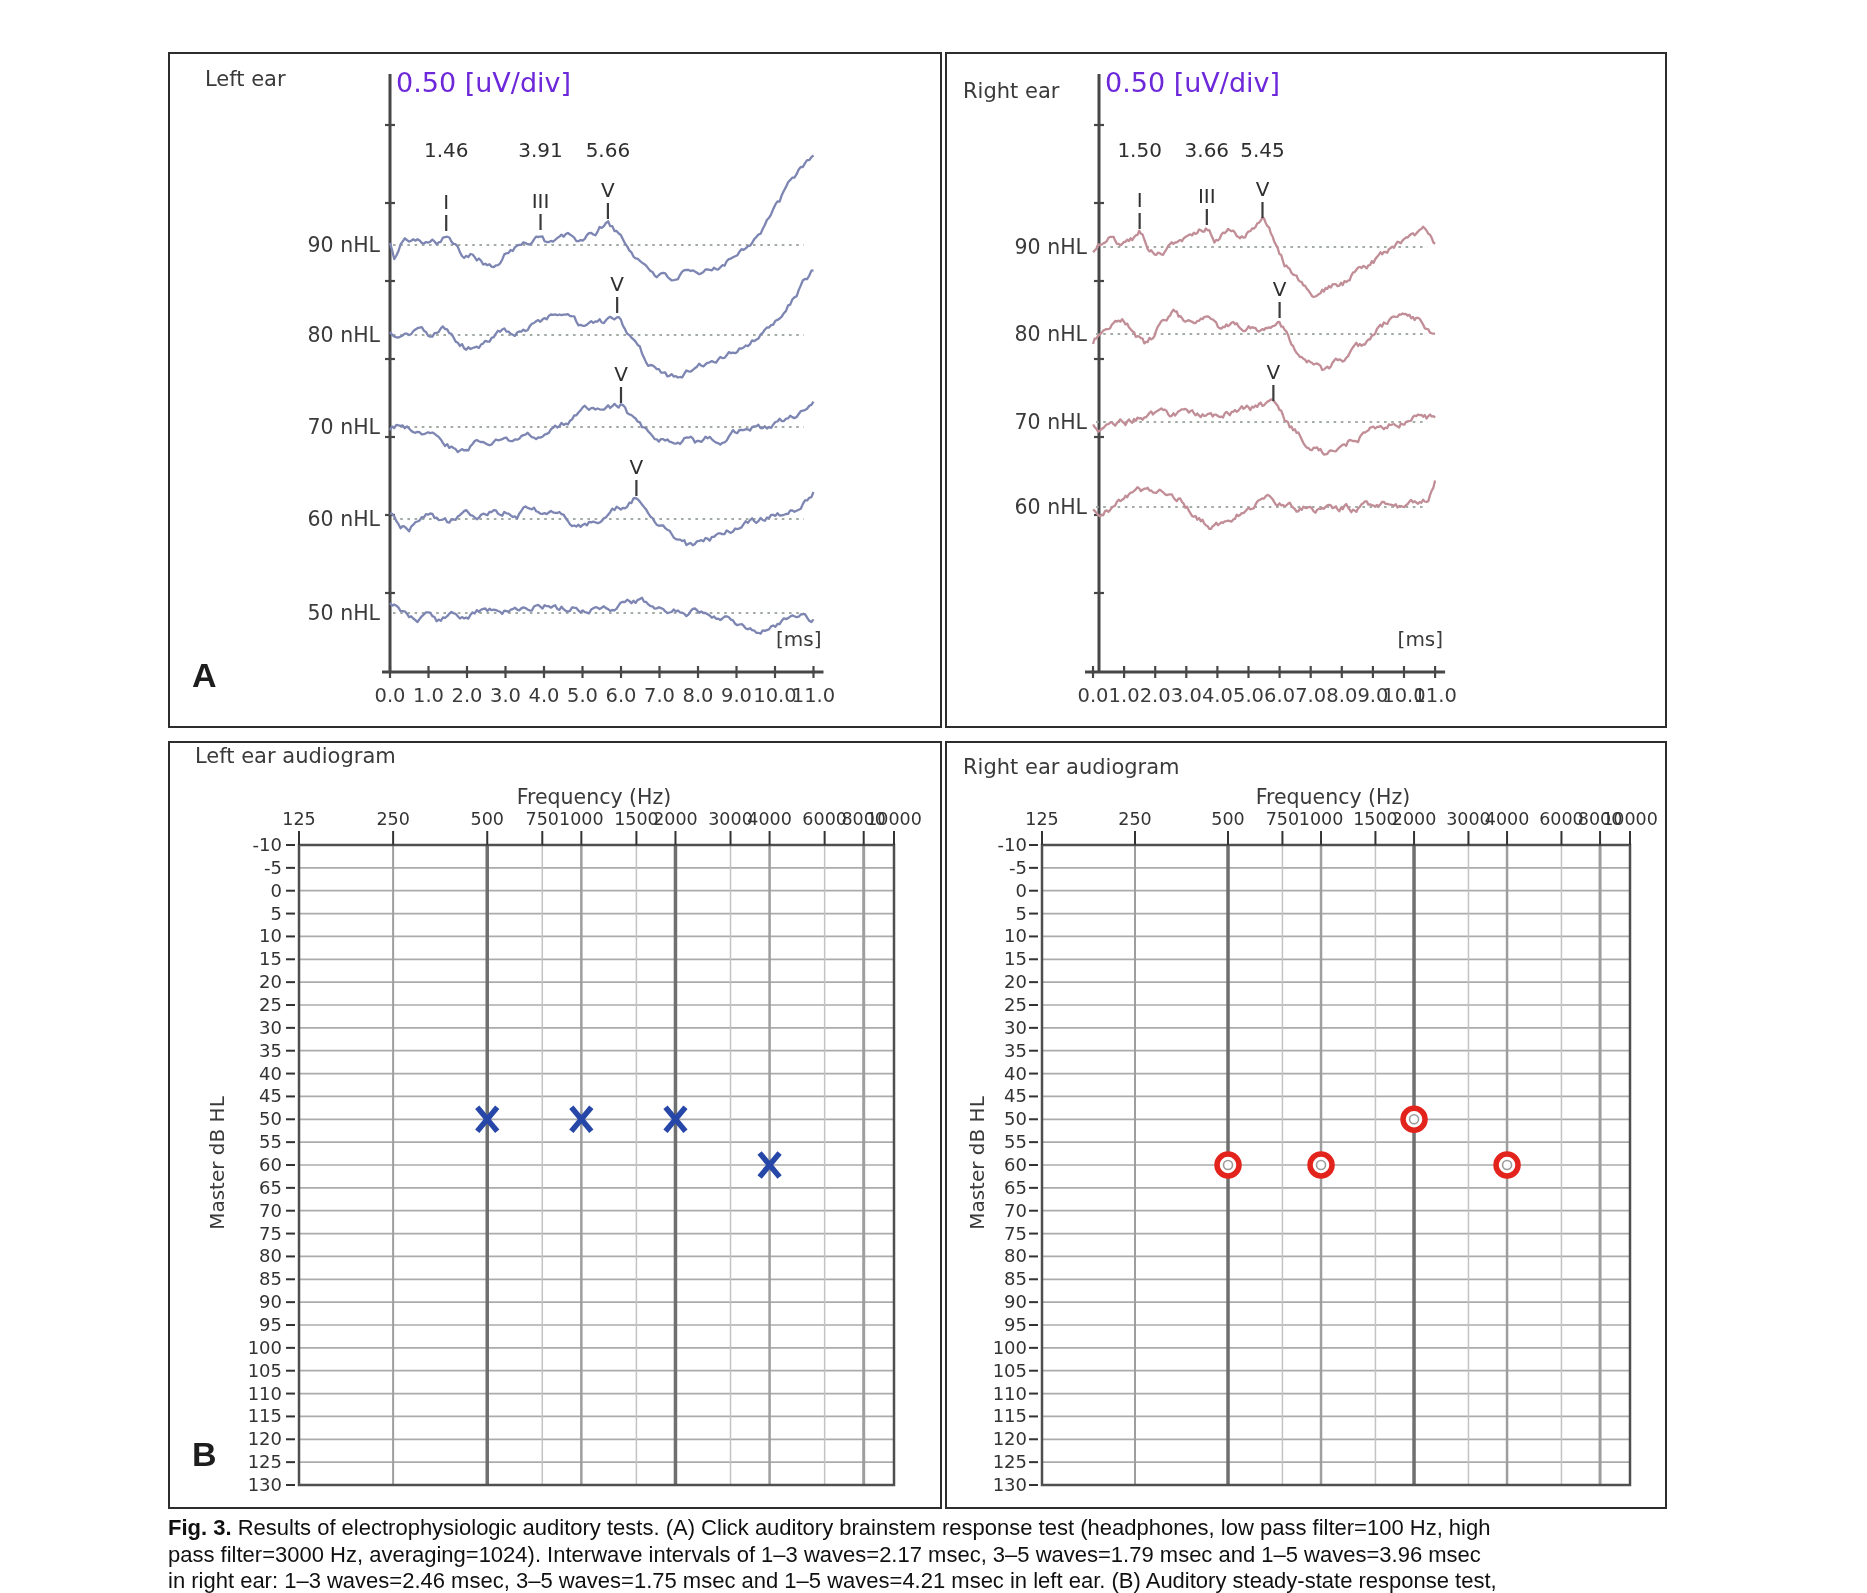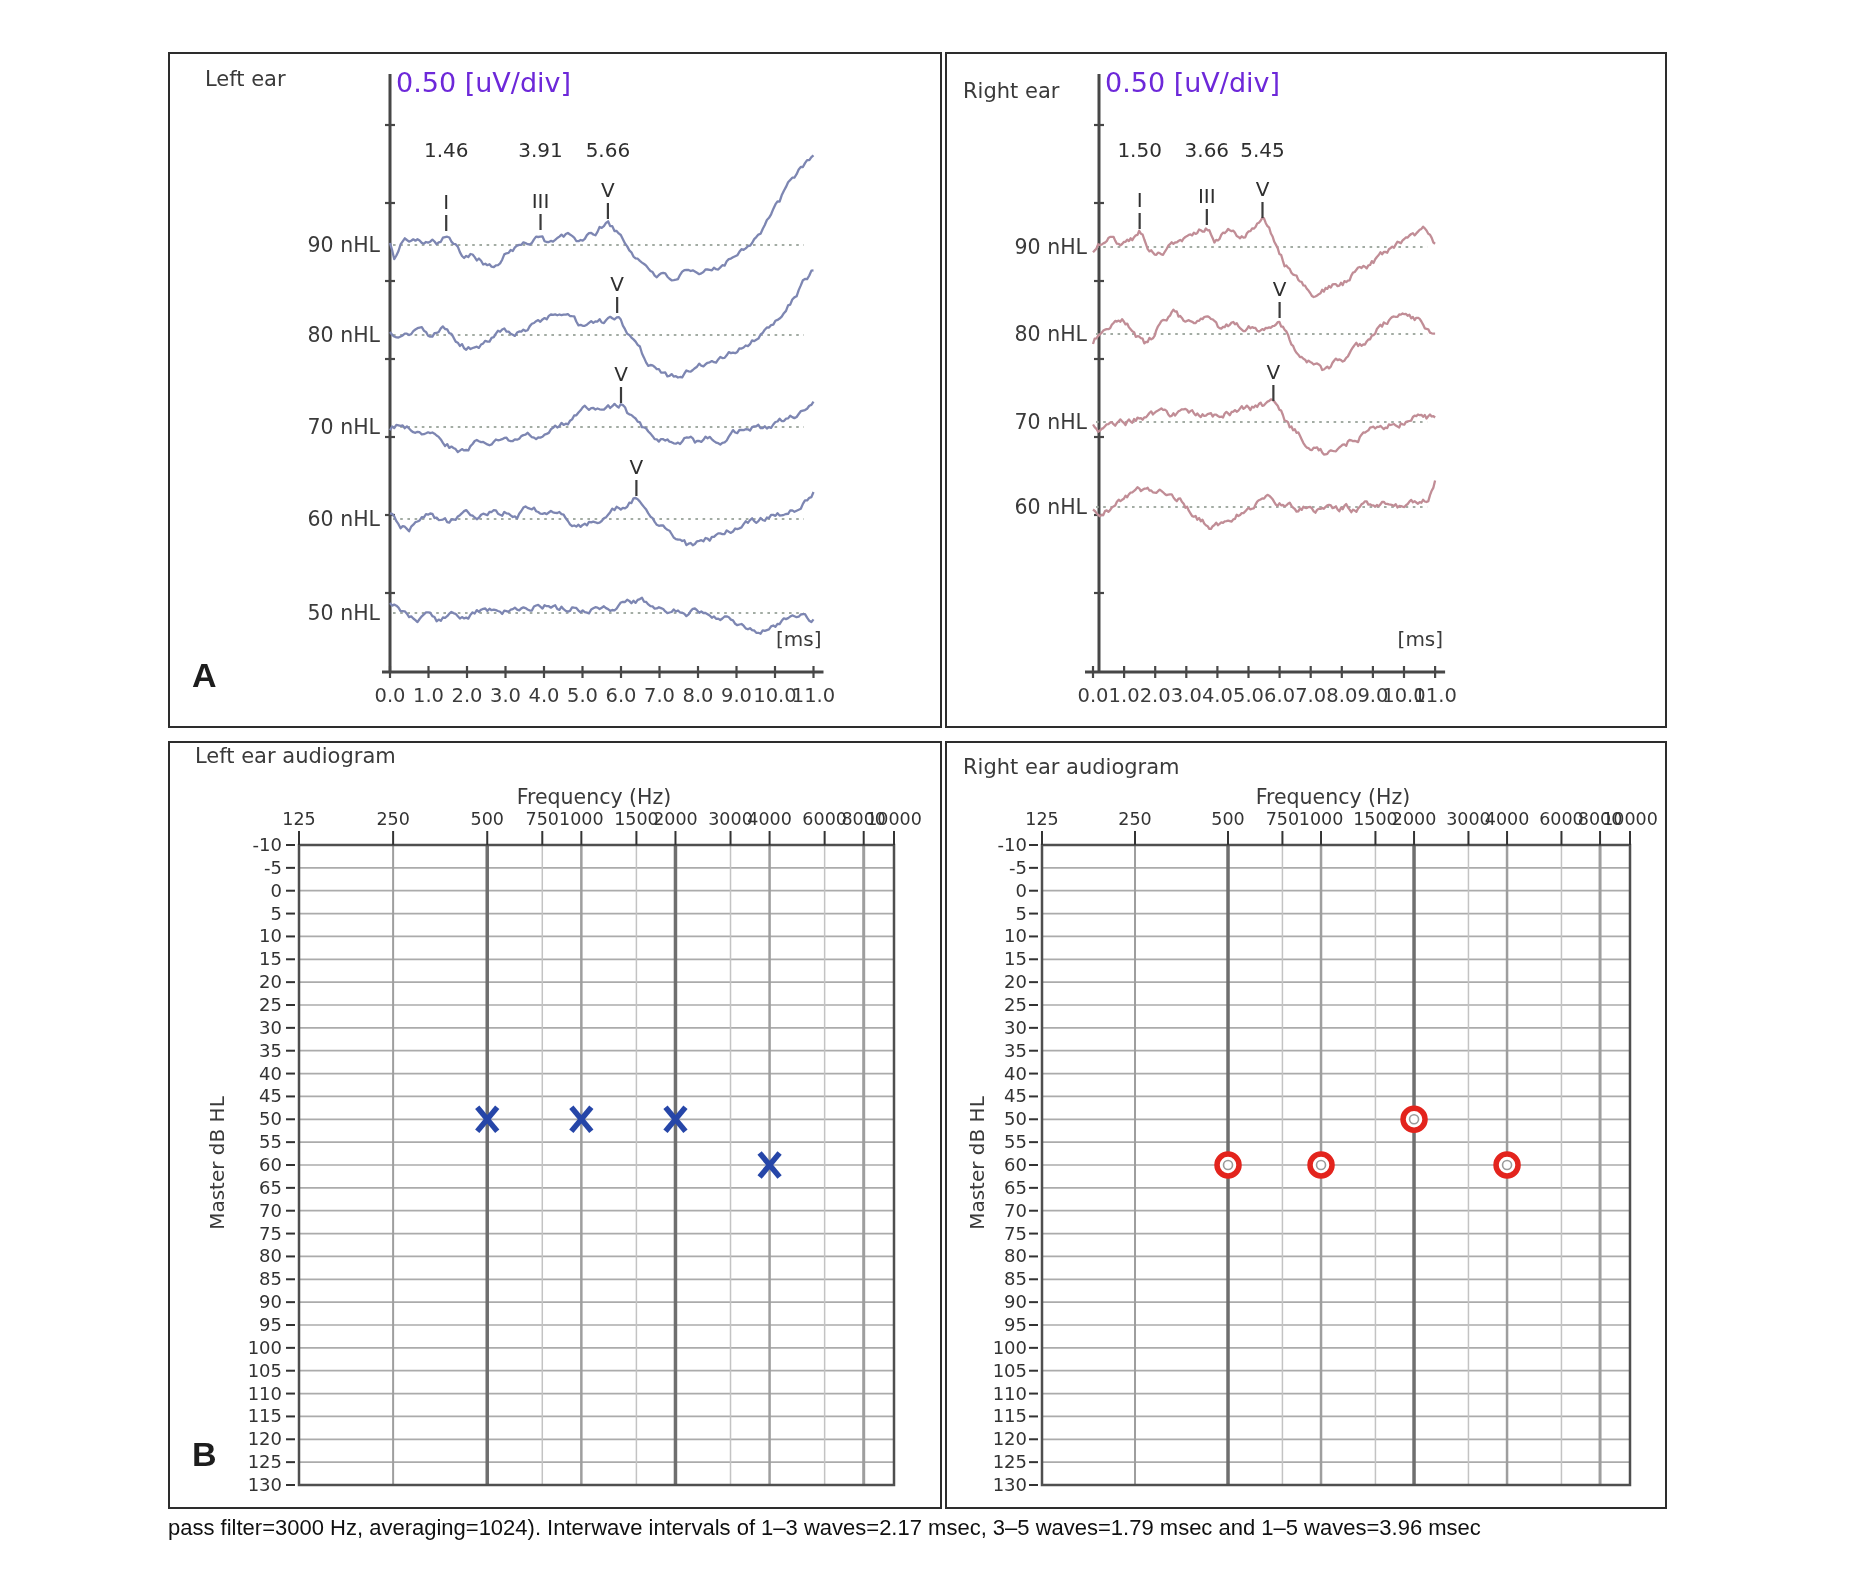--- a/index.html
+++ b/index.html
@@ -455,16 +455,18 @@
           <circle cx="560.0479973629599" cy="422" r="11" fill="#ffffff" stroke="#e3241d" stroke-width="5.5"></circle>
           <circle cx="560.0479973629599" cy="422" r="4.5" fill="none" stroke="#9b9b9b" stroke-width="1.6"></circle>
         </g>
       </svg>
     <div class="lbl audtitle" style="left:16px;top:12px;">Right ear audiogram</div>
     <div class="freqtitle" style="left:92px;top:34px;width:588px;">Frequency (Hz)</div>
     <div class="master" style="left:-120px;top:408px;">Master dB HL</div>
   </div>
 
   <div id="caption">
+    <div class="capline"><span class="figlab">Fig. 3.</span> <span>Results of electrophysiologic auditory tests. (A) Click auditory brainstem response test (headphones, low pass filter=100 Hz, high</span></div>
     <div class="capline">pass filter=3000 Hz, averaging=1024). Interwave intervals of 1–3 waves=2.17 msec, 3–5 waves=1.79 msec and 1–5 waves=3.96 msec</div>
+    <div class="capline">in right ear: 1–3 waves=2.46 msec, 3–5 waves=1.75 msec and 1–5 waves=4.21 msec in left ear. (B) Auditory steady-state response test,</div>
   </div>
 
 </div>
 
 </body></html>

